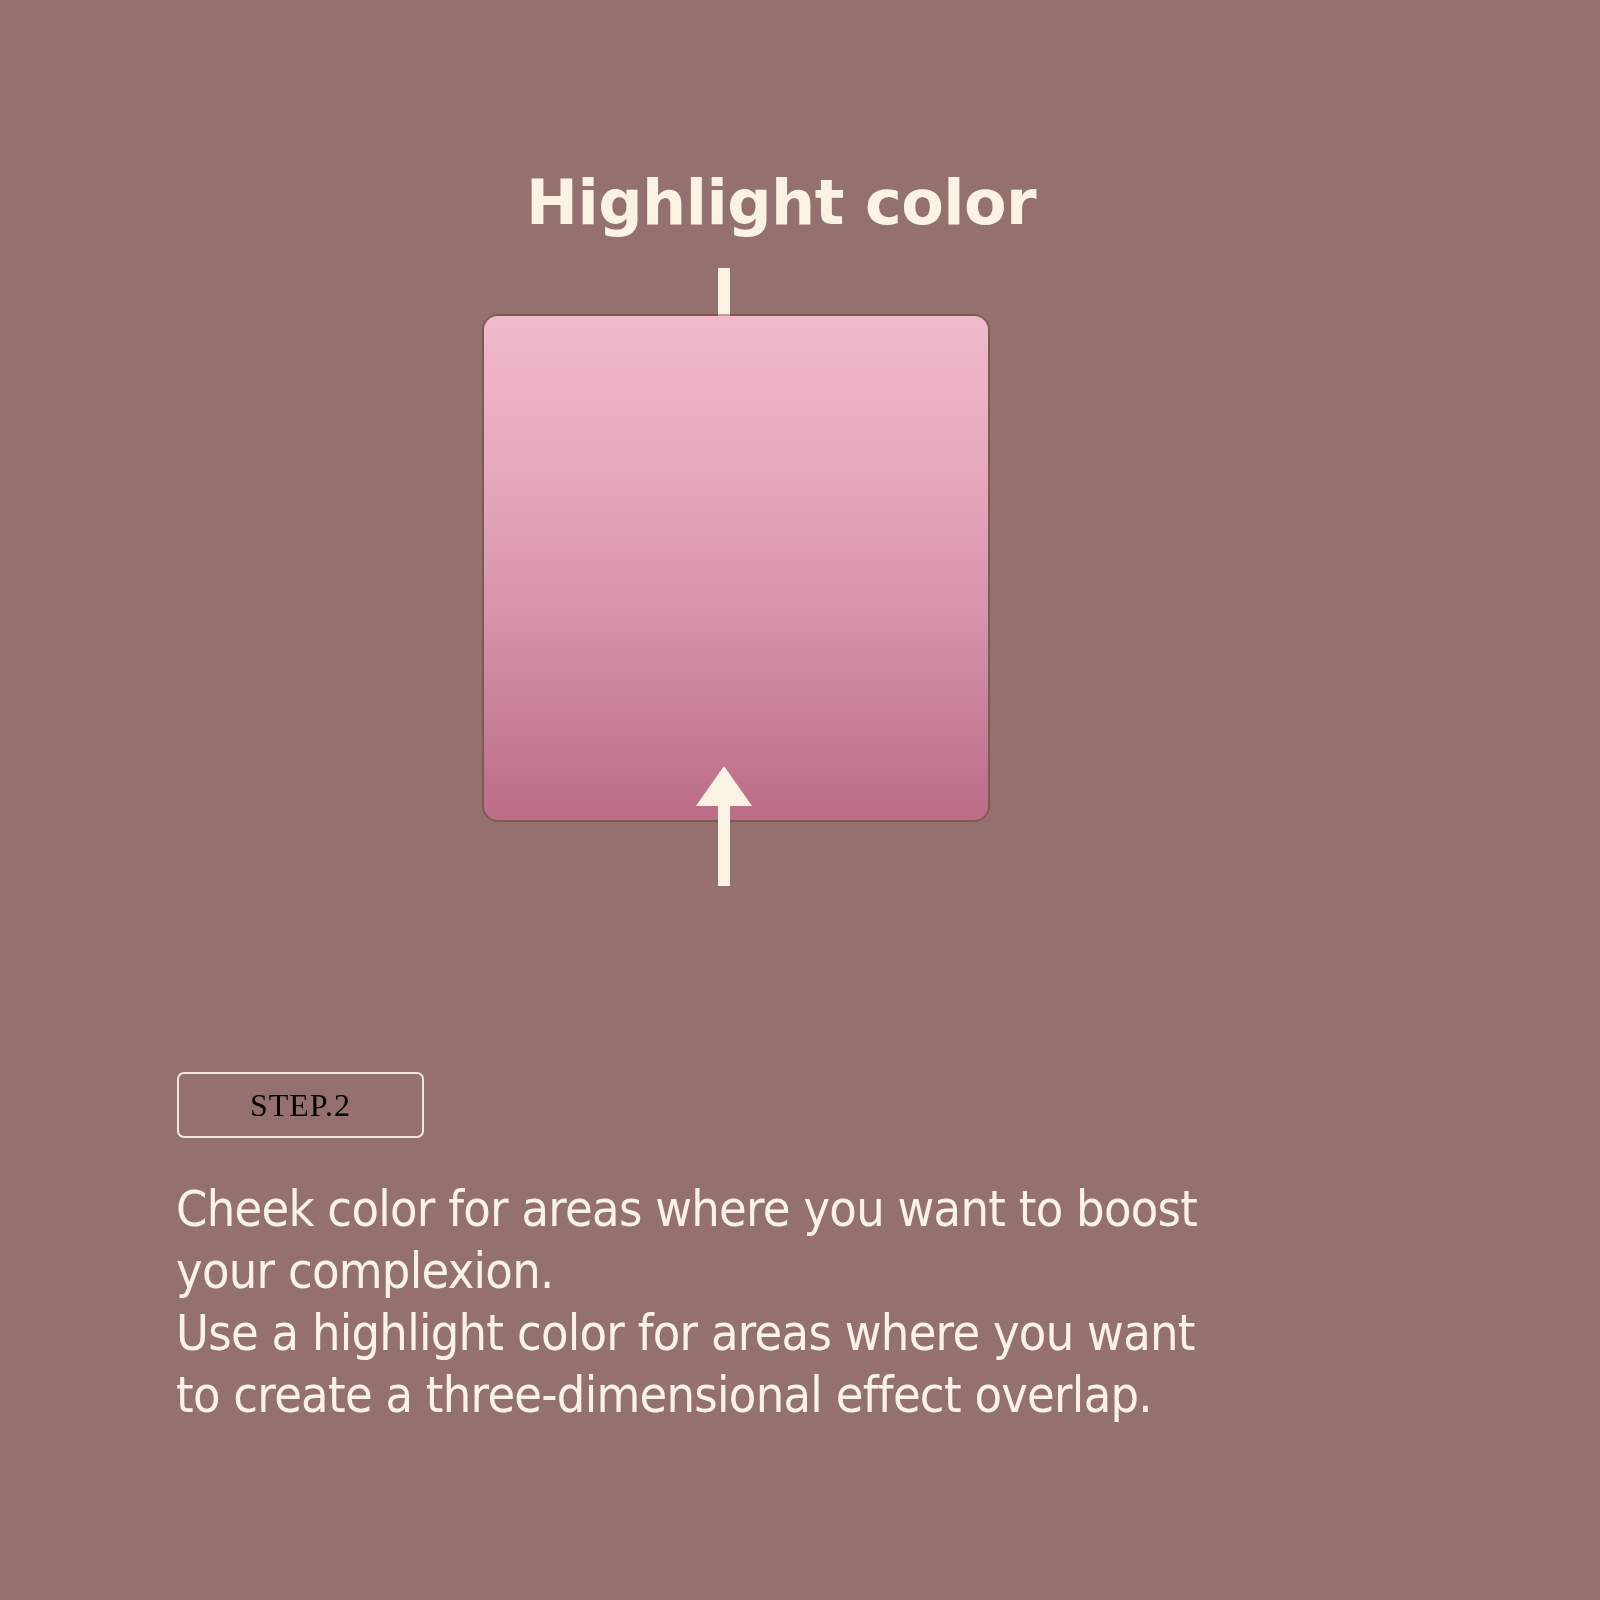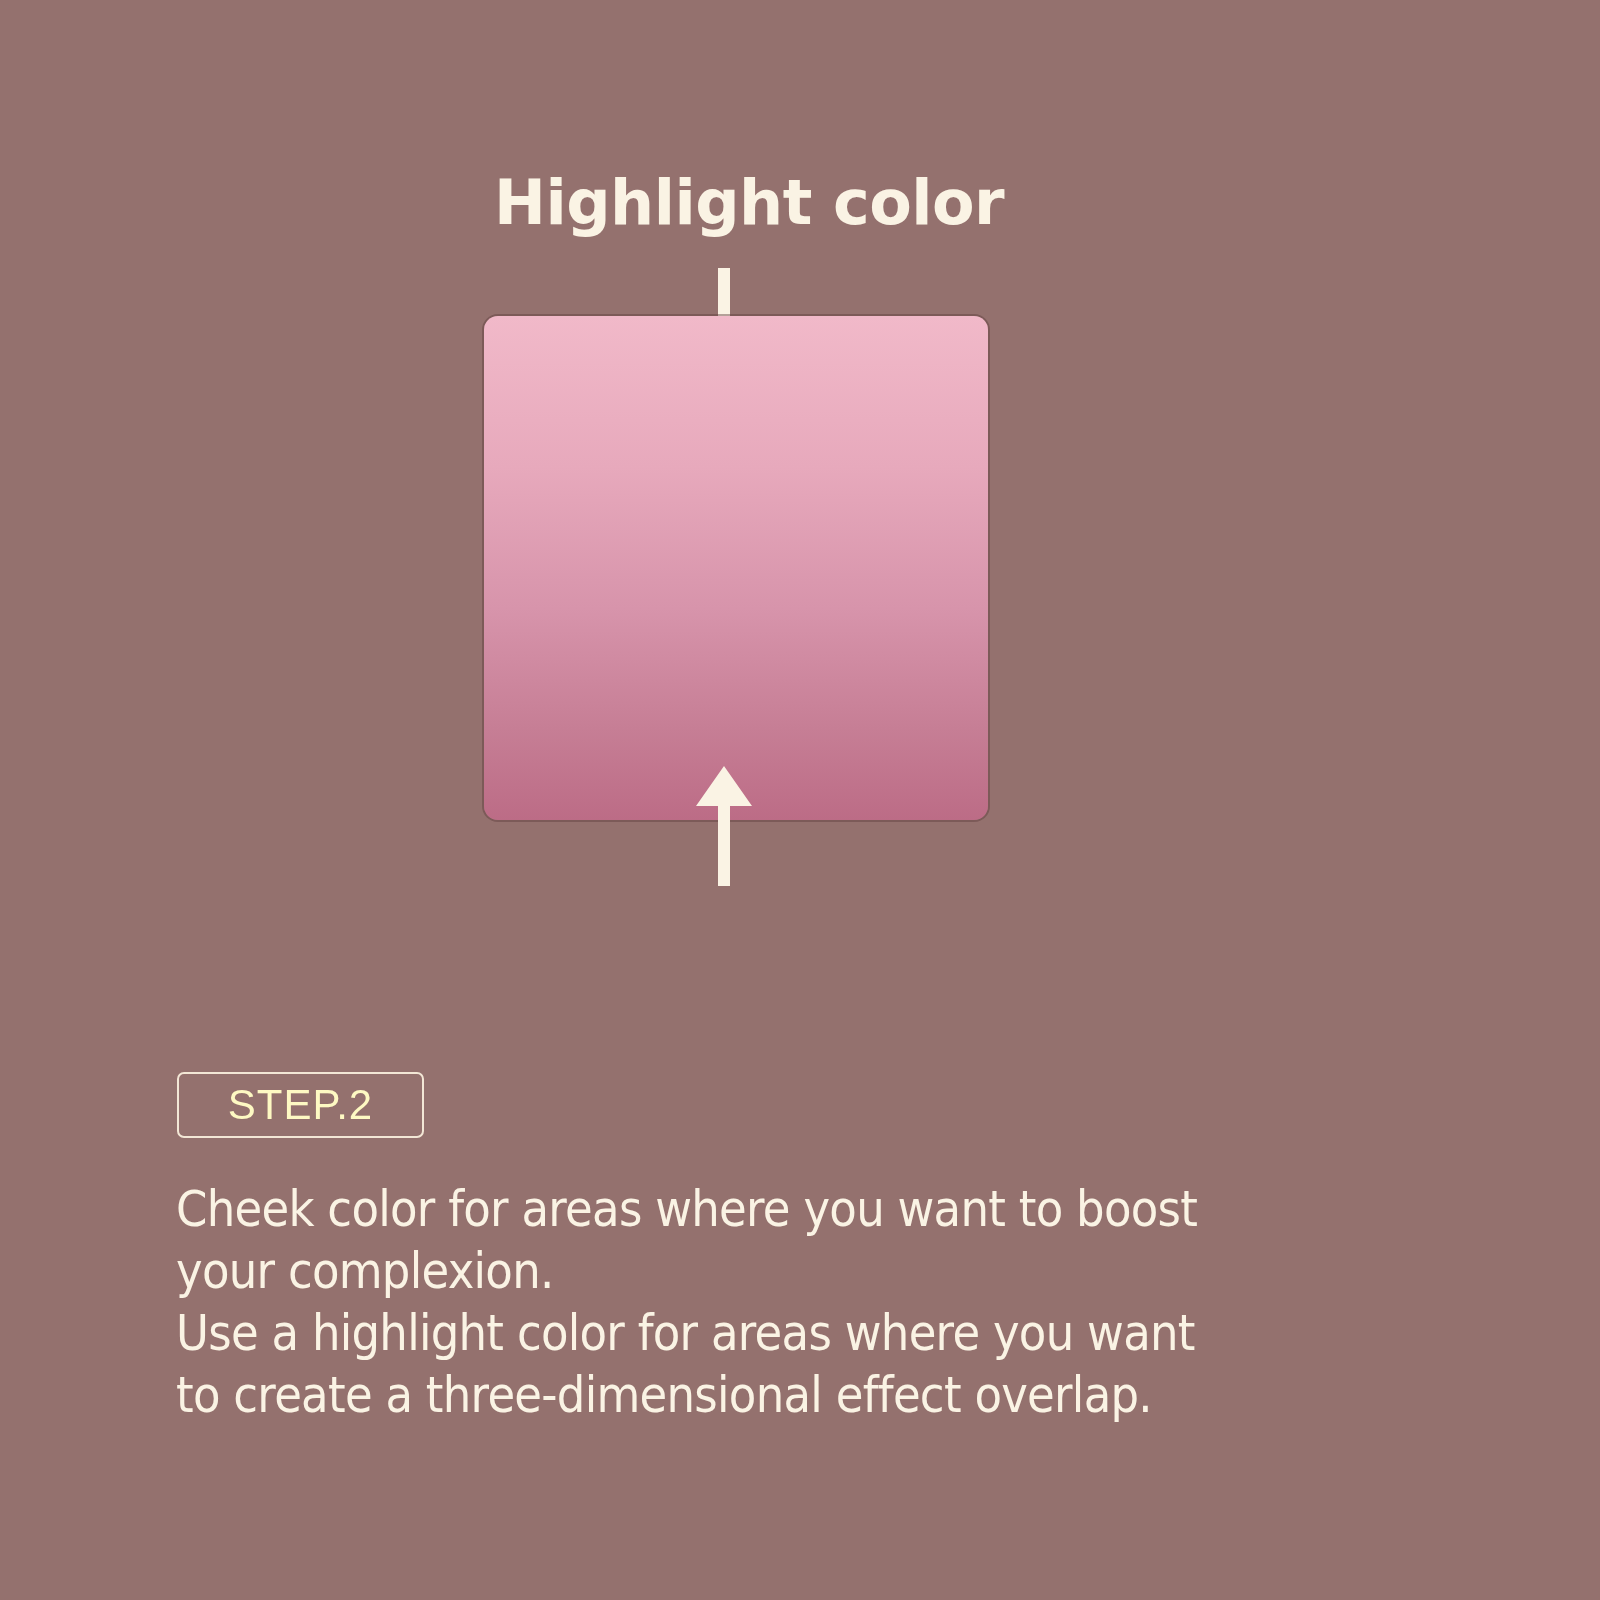--- a/index.html
+++ b/index.html
@@ -34,20 +34,21 @@
 
   .callout-label {
     position: absolute;
     color: #faf3e4;
     font-family: "DejaVu Sans", sans-serif;
     font-weight: bold;
     font-size: 62px;
     letter-spacing: -0.5px;
     line-height: 1;
     white-space: nowrap;
+    margin-left: 32px;
   }
 
   #highlight-label {
     left: 494px;
     top: 172px;
   }
 
   #shadow-label {
     left: 516px;
     top: 868px;
@@ -89,24 +90,24 @@
     width: 243px;
     height: 62px;
     border: 2px solid #f3e7d6;
     border-radius: 7px;
     display: flex;
     align-items: center;
     justify-content: center;
   }
 
   #step-badge-label {
-    color: #fef9c3;
-    font-family: Liberation Sans, sans-serif;
+    color: #000000;
+    font-family: Liberation Serif, serif;
     font-weight: normal;
-    font-size: 42px;
+    font-size: 32px;
     line-height: 1;
     letter-spacing: 1px;
   }
 
   
   #description {
     position: absolute;
     left: 176px;
     top: 1178px;
     width: 1300px;

